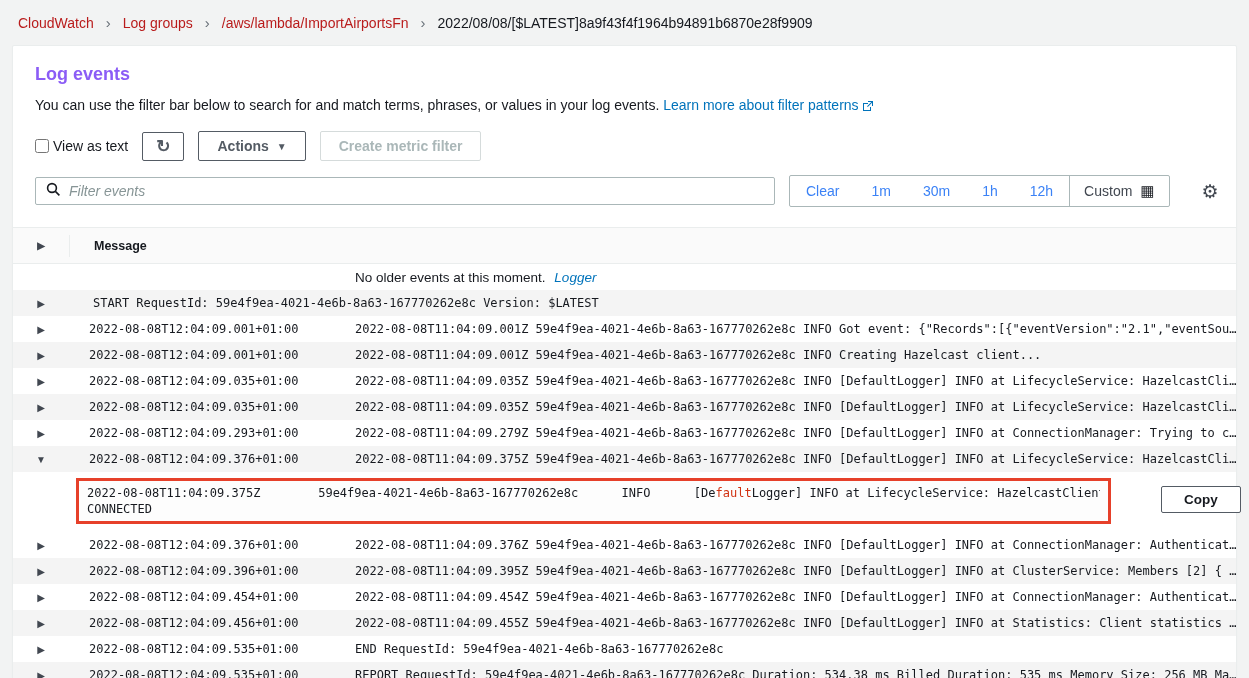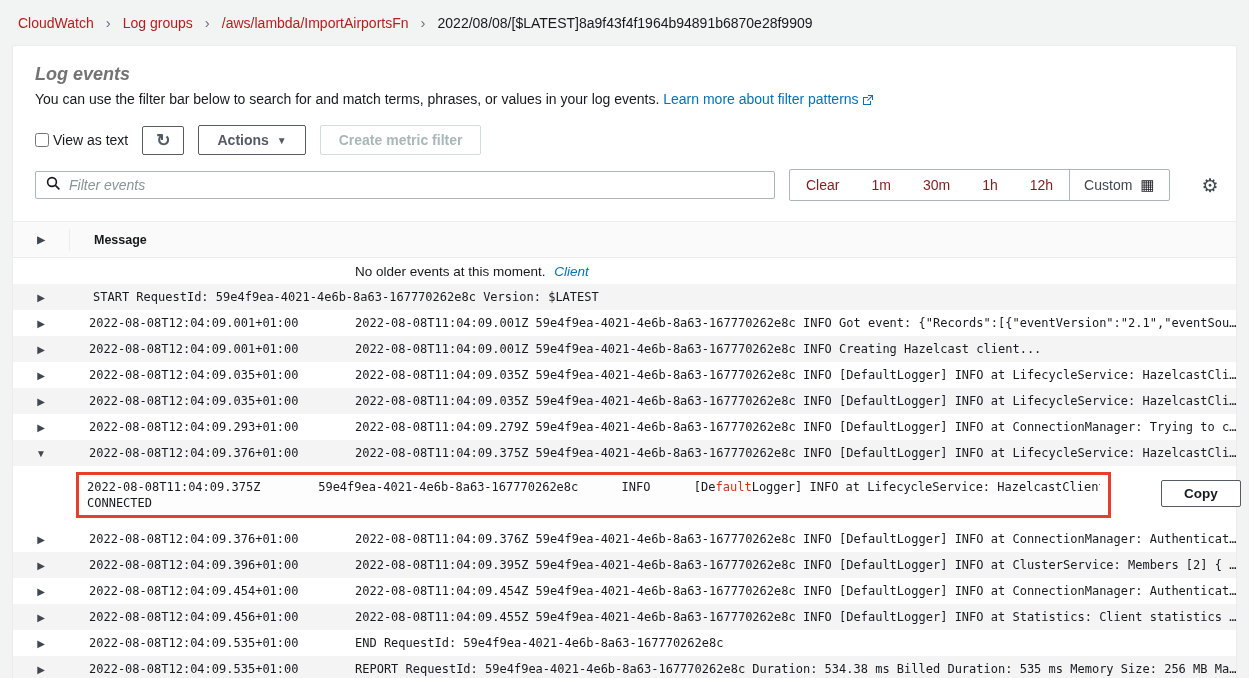--- a/index.html
+++ b/index.html
@@ -10,22 +10,22 @@
   .breadcrumb { height:45px; display:flex; align-items:center; padding:0 18px; font-size:14px; gap:10px; }
   .crumb-link { color:#b91c1c; text-decoration:none; cursor:pointer; }
   .crumb-sep { color:#687078; font-size:15px; padding:0 2px; }
   .crumb-current { color:#16191f; }
 
   
   .panel { margin:0 12px; background:#fff; border:1px solid #eaeded; border-radius:2px;
     height:640px; box-shadow:0 1px 1px rgba(0,0,0,0.04); }
   .panel-inner { padding:18px 22px 0 22px; }
 
-  .page-title { font-size:18px; font-weight:bold; color:#737373;font-style:italic; }
-  .page-desc { font-size:14px; color:#16191f; margin-top:6px; }
+  .page-title { font-size:18px; font-weight:bold; color:#8b5cf6; }
+  .page-desc { font-size:14px; color:#16191f; margin-top:12px; }
   .page-desc a { color:#0073bb; text-decoration:none; cursor:pointer; }
   .ext-icon { display:inline-block; vertical-align:-2px; margin-left:3px; }
 
   
   .toolbar { display:flex; align-items:center; margin-top:16px; gap:14px; }
   .checkbox-wrap { display:flex; align-items:center; gap:4px; font-size:14px; }
   .checkbox-wrap input { width:14px; height:14px; }
   .btn { background:#fff; border:1px solid #545b64; border-radius:2px; color:#545b64;
     font-weight:bold; font-size:14px; padding:6px 18px; cursor:pointer;
     font-family:"Liberation Sans", sans-serif; display:inline-flex; align-items:center; gap:8px; }
@@ -35,21 +35,21 @@
 
   
   .filter-row { display:flex; align-items:center; margin-top:14px; }
   .search-box { flex:0 0 740px; height:28px; border:1px solid #aab7b8; border-radius:2px;
     display:flex; align-items:center; padding:0 10px; gap:8px; background:#fff; }
   .search-box input { border:none; outline:none; flex:1; font-size:14px; font-style:italic;
     color:#16191f; font-family:"Liberation Sans", sans-serif; }
   .search-box input::placeholder { color:#879596; font-style:italic; }
   .range-group { display:flex; align-items:stretch; border:1px solid #aab7b8; border-radius:2px;
     height:32px; margin-left:14px; background:#fff; }
-  .range-item { display:flex; align-items:center; padding:0 16px; font-size:14px; color:#7f1d1d;
+  .range-item { display:flex; align-items:center; padding:0 16px; font-size:14px; color:#3b82f6;
     cursor:pointer; }
   .range-custom { border-left:1px solid #aab7b8; display:flex; align-items:center; gap:8px;
     padding:0 14px; font-size:14px; color:#414750; cursor:pointer; }
   .cal-icon { font-size:15px; color:#16191f; }
   .v-divider { width:1px; background:#d5dbdb; height:32px; margin:0 14px 0 18px; }
   .gear { font-size:19px; color:#414750; cursor:pointer; }
 
   
   .log-table { margin-top:20px; font-size:12.5px; }
   .thead { display:flex; align-items:center; height:37px; background:#fafafa;
@@ -146,21 +146,21 @@
           <span class="arrow-btn">▶</span>
         </div>
       <div class="col-msg">Message</div>
     </div>
 
     <div class="info-row">
       <div class="col-arrow"></div>
       <div class="col-ts"></div>
       <div class="col-msg">
         <span>No older events at this moment.</span>
-        <a class="retry-link">Client</a>
+        <a class="retry-link">Logger</a>
       </div>
     </div>
 
     <div class="row gray">
       <div class="col-arrow">
           <span class="arrow-btn">▶</span>
         </div>
       <div class="col-msg mono">START RequestId: 59e4f9ea-4021-4e6b-8a63-167770262e8c Version: $LATEST</div>
     </div>
     <div class="row">

